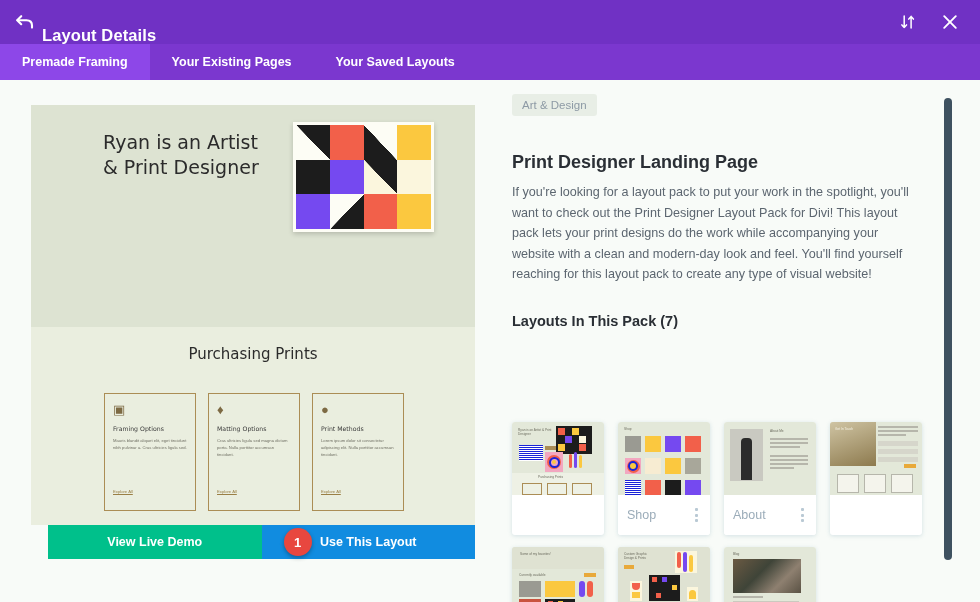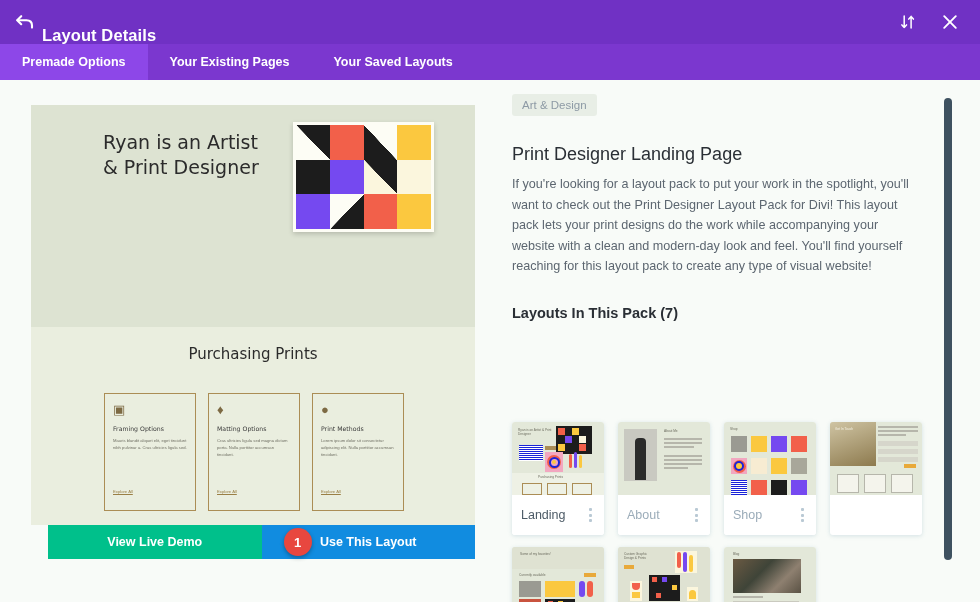--- a/index.html
+++ b/index.html
@@ -159,21 +159,21 @@
     box-shadow: 0 2px 4px rgba(0,0,0,.3);
   }
 
   
   .details { position: absolute; left: 512px; top: 14px; width: 410px; }
   .cat-badge {
     display: inline-block; background: #e8eee6; color: #8d9aa5;
     font-size: 11.5px; padding: 5px 10px; border-radius: 3px;
   }
   .pack-title {
-    margin-top: 28px; font-size: 18px; font-weight: normal; color: #2a2f35;
+    margin-top: 36px; font-size: 18px; font-weight: bold; color: #2a2f35;
   }
   .pack-desc {
     margin-top: 9px; font-size: 12.6px; line-height: 20.6px; color: #5c6670;
     width: 404px;
   }
   .pack-count {
     margin-top: 28px; font-size: 14.5px; font-weight: bold; color: #2a2f35;
   }
 
   .grid {
@@ -236,21 +236,21 @@
       </div>
       <div class="hdr-btn">
         <svg width="16" height="16" viewBox="0 0 16 16">
           <path d="M2.2 2.2 L13.8 13.8 M13.8 2.2 L2.2 13.8" stroke="#fff" stroke-width="1.9" stroke-linecap="round"></path>
         </svg>
       </div>
     </div>
   </div>
 
   <div class="tabbar">
-    <div class="tab active">Premade Options</div>
+    <div class="tab active">Premade Framing</div>
     <div class="tab">Your Existing Pages</div>
     <div class="tab">Your Saved Layouts</div>
   </div>
 
   <div class="body">
 
     <div class="preview-wrap">
       <div class="preview">
         <div class="pv-hero"></div>
 
@@ -380,53 +380,20 @@
             <div class="mt-box" style="left:57px; top:32px; width:3px; height:14px; background:#f2604a; border-radius:2px;"></div>
             <div class="mt-box" style="left:62px; top:30px; width:3px; height:16px; background:#7549f0; border-radius:2px;"></div>
             <div class="mt-box" style="left:67px; top:33px; width:3px; height:13px; background:#fbc83f; border-radius:2px;"></div>
             <div class="mt-lower" style="height:22px;"></div>
             <div class="mt-txt" style="left:26px; top:53px;">Purchasing Prints</div>
             <div class="mt-box" style="left:10px; top:61px; width:20px; height:12px; border:0.5px solid #ab8d55;"></div>
             <div class="mt-box" style="left:35px; top:61px; width:20px; height:12px; border:0.5px solid #ab8d55;"></div>
             <div class="mt-box" style="left:60px; top:61px; width:20px; height:12px; border:0.5px solid #ab8d55;"></div>
           </div>
         </div>
-        <div class="card-foot">
-          <span class="card-label">Landing</span>
-          <span class="dots">
-              <i></i>
-              <i></i>
-              <i></i>
-            </span>
-        </div>
-      </div>
-
-      <div class="card">
-        <div class="card-thumb">
-          <div class="mt">
-            <div class="mt-box" style="left:6px; top:7px; width:33px; height:52px; background:#c9c9c1;"></div>
-            <div class="mt-box" style="left:17px; top:16px; width:11px; height:42px; background:#2b2b2b; border-radius:4px 4px 0 0;"></div>
-            <div class="mt-txt" style="left:46px; top:7px;">About Me</div>
-            <div class="mt-box" style="left:46px; top:16px; width:38px; height:1.5px; background:#b6b6ab;"></div>
-            <div class="mt-box" style="left:46px; top:20px; width:38px; height:1.5px; background:#b6b6ab;"></div>
-            <div class="mt-box" style="left:46px; top:24px; width:30px; height:1.5px; background:#b6b6ab;"></div>
-            <div class="mt-box" style="left:46px; top:33px; width:38px; height:1.5px; background:#b6b6ab;"></div>
-            <div class="mt-box" style="left:46px; top:37px; width:38px; height:1.5px; background:#b6b6ab;"></div>
-            <div class="mt-box" style="left:46px; top:41px; width:38px; height:1.5px; background:#b6b6ab;"></div>
-            <div class="mt-box" style="left:46px; top:45px; width:24px; height:1.5px; background:#b6b6ab;"></div>
-          </div>
-        </div>
-        <div class="card-foot">
-          <span class="card-label">About</span>
-          <span class="dots">
-              <i></i>
-              <i></i>
-              <i></i>
-            </span>
-        </div>
       </div>
 
       <div class="card">
         <div class="card-thumb">
           <div class="mt">
             <div class="mt-txt" style="left:6px; top:5px;">Shop</div>
             <div class="mt-box" style="left:7px; top:14px; width:16px; height:16px; background:#9a9a92;"></div>
             <div class="mt-box" style="left:27px; top:14px; width:16px; height:16px; background:#fbc83f;"></div>
             <div class="mt-box" style="left:47px; top:14px; width:16px; height:16px; background:#7549f0;"></div>
             <div class="mt-box" style="left:67px; top:14px; width:16px; height:16px; background:#f2604a;"></div>
@@ -441,20 +408,45 @@
             <div class="mt-box" style="left:47px; top:36px; width:16px; height:16px; background:#fbc83f;"></div>
             <div class="mt-box" style="left:67px; top:36px; width:16px; height:16px; background:#a8a79a;"></div>
             <div class="mt-box" style="left:7px; top:58px; width:16px; height:15px; background:repeating-linear-gradient(to bottom,#1a23d8 0 1px,#fff 1px 2px);"></div>
             <div class="mt-box" style="left:27px; top:58px; width:16px; height:15px; background:#f2604a;"></div>
             <div class="mt-box" style="left:47px; top:58px; width:16px; height:15px; background:#1c1c1c;"></div>
             <div class="mt-box" style="left:67px; top:58px; width:16px; height:15px; background:#7549f0;"></div>
           </div>
         </div>
         <div class="card-foot">
           <span class="card-label">Shop</span>
+          <span class="dots">
+              <i></i>
+              <i></i>
+              <i></i>
+            </span>
+        </div>
+      </div>
+
+      <div class="card">
+        <div class="card-thumb">
+          <div class="mt">
+            <div class="mt-box" style="left:6px; top:7px; width:33px; height:52px; background:#c9c9c1;"></div>
+            <div class="mt-box" style="left:17px; top:16px; width:11px; height:42px; background:#2b2b2b; border-radius:4px 4px 0 0;"></div>
+            <div class="mt-txt" style="left:46px; top:7px;">About Me</div>
+            <div class="mt-box" style="left:46px; top:16px; width:38px; height:1.5px; background:#b6b6ab;"></div>
+            <div class="mt-box" style="left:46px; top:20px; width:38px; height:1.5px; background:#b6b6ab;"></div>
+            <div class="mt-box" style="left:46px; top:24px; width:30px; height:1.5px; background:#b6b6ab;"></div>
+            <div class="mt-box" style="left:46px; top:33px; width:38px; height:1.5px; background:#b6b6ab;"></div>
+            <div class="mt-box" style="left:46px; top:37px; width:38px; height:1.5px; background:#b6b6ab;"></div>
+            <div class="mt-box" style="left:46px; top:41px; width:38px; height:1.5px; background:#b6b6ab;"></div>
+            <div class="mt-box" style="left:46px; top:45px; width:24px; height:1.5px; background:#b6b6ab;"></div>
+          </div>
+        </div>
+        <div class="card-foot">
+          <span class="card-label">About</span>
           <span class="dots">
               <i></i>
               <i></i>
               <i></i>
             </span>
         </div>
       </div>
 
       <div class="card">
         <div class="card-thumb">

